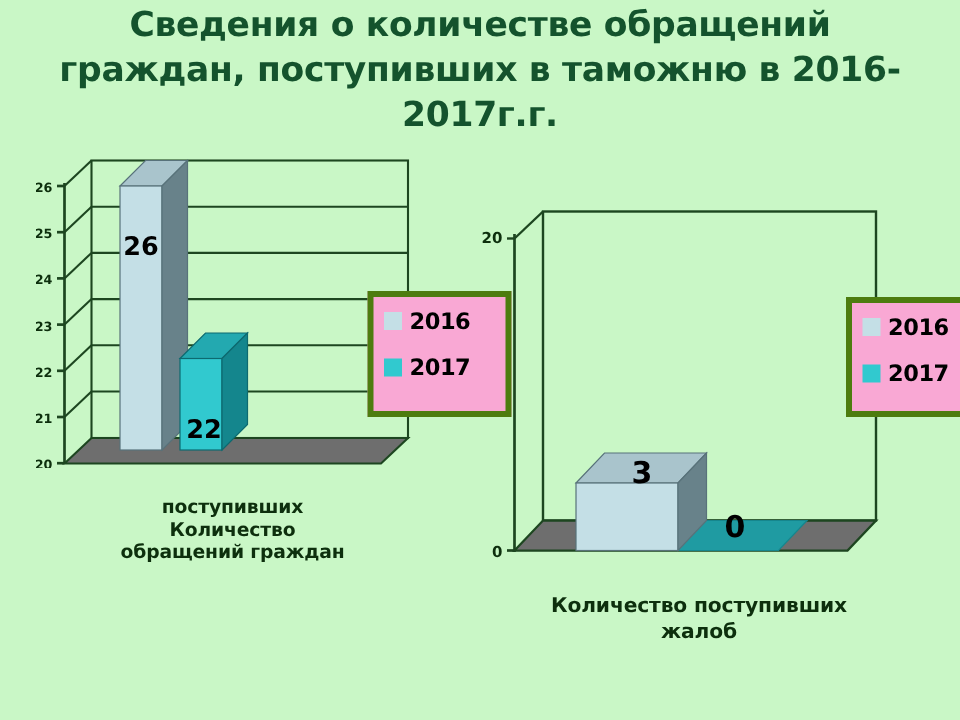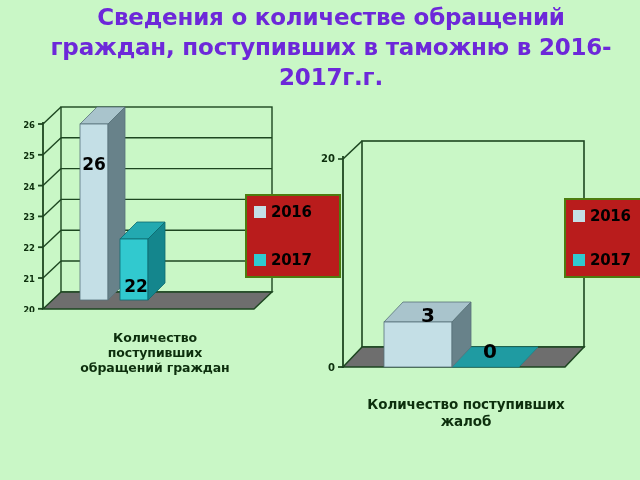--- a/index.html
+++ b/index.html
@@ -18,25 +18,25 @@
 
   #slide {
     position: absolute;
     inset: 0;
     background: #c9f7c6;
   }
 
   
   #slide-title {
     position: absolute;
-    left: 35px;
+    left: 24px;
     top: 2px;
     width: 592px;
     text-align: center;
-    color: #6d28d9;
+    color: #14532d;
     font-family: "DejaVu Sans", sans-serif;
     font-weight: bold;
     font-size: 23px;
     line-height: 30px;
     letter-spacing: -0.2px;
   }
 
   
   .chart {
     position: absolute;
@@ -62,27 +62,27 @@
     font-family: "DejaVu Sans", sans-serif;
     font-weight: bold;
     font-size: 12.5px;
     line-height: 15px;
     letter-spacing: -0.1px;
   }
 
   
   .legend {
     position: absolute;
-    background: #b91c1c;
-    border: 2px solid #4d7c0f;
+    background: #f9a8d4;
+    border: 4px solid #4d7c0f;
     box-sizing: border-box;
     padding: 7px 9px 7px 7px;
     display: flex;
     flex-direction: column;
-    justify-content: space-between;
+    justify-content: flex-start;
     gap: 13px;
   }
   .legend-row {
     display: flex;
     align-items: center;
     gap: 5px;
   }
   .legend-swatch {
     width: 12px;
     height: 12px;
@@ -170,22 +170,22 @@
       <text class="axis-tick-label" x="11" y="149.2" text-anchor="end" font-size="8.5">22</text>
       <text class="axis-tick-label" x="11" y="180.0" text-anchor="end" font-size="8.5">21</text>
       <text class="axis-tick-label" x="11" y="210.5" text-anchor="end" font-size="8.5">20</text>
 
       <text class="bar-value-label" x="70" y="68" text-anchor="middle" font-size="17">26</text>
       <text class="bar-value-label" x="112" y="190" text-anchor="middle" font-size="17">22</text>
     </svg>
   </div>
 
   <div class="cat-label" id="chart-left-catlabel" style="left:52px; top:330px; width:206px;">
+    <div>поступивших</div>
     <div>Количество</div>
-    <div>поступивших</div>
     <div>обращений граждан</div>
   </div>
 
   <div class="legend" id="legend-left" style="left:245px; top:194px; width:96px; height:84px;">
     <div class="legend-row">
       <span class="legend-swatch" style="background:#c4dfe6;"></span>
       <span class="legend-text">2016</span>
     </div>
     <div class="legend-row">
       <span class="legend-swatch" style="background:#31c9cf;"></span>

